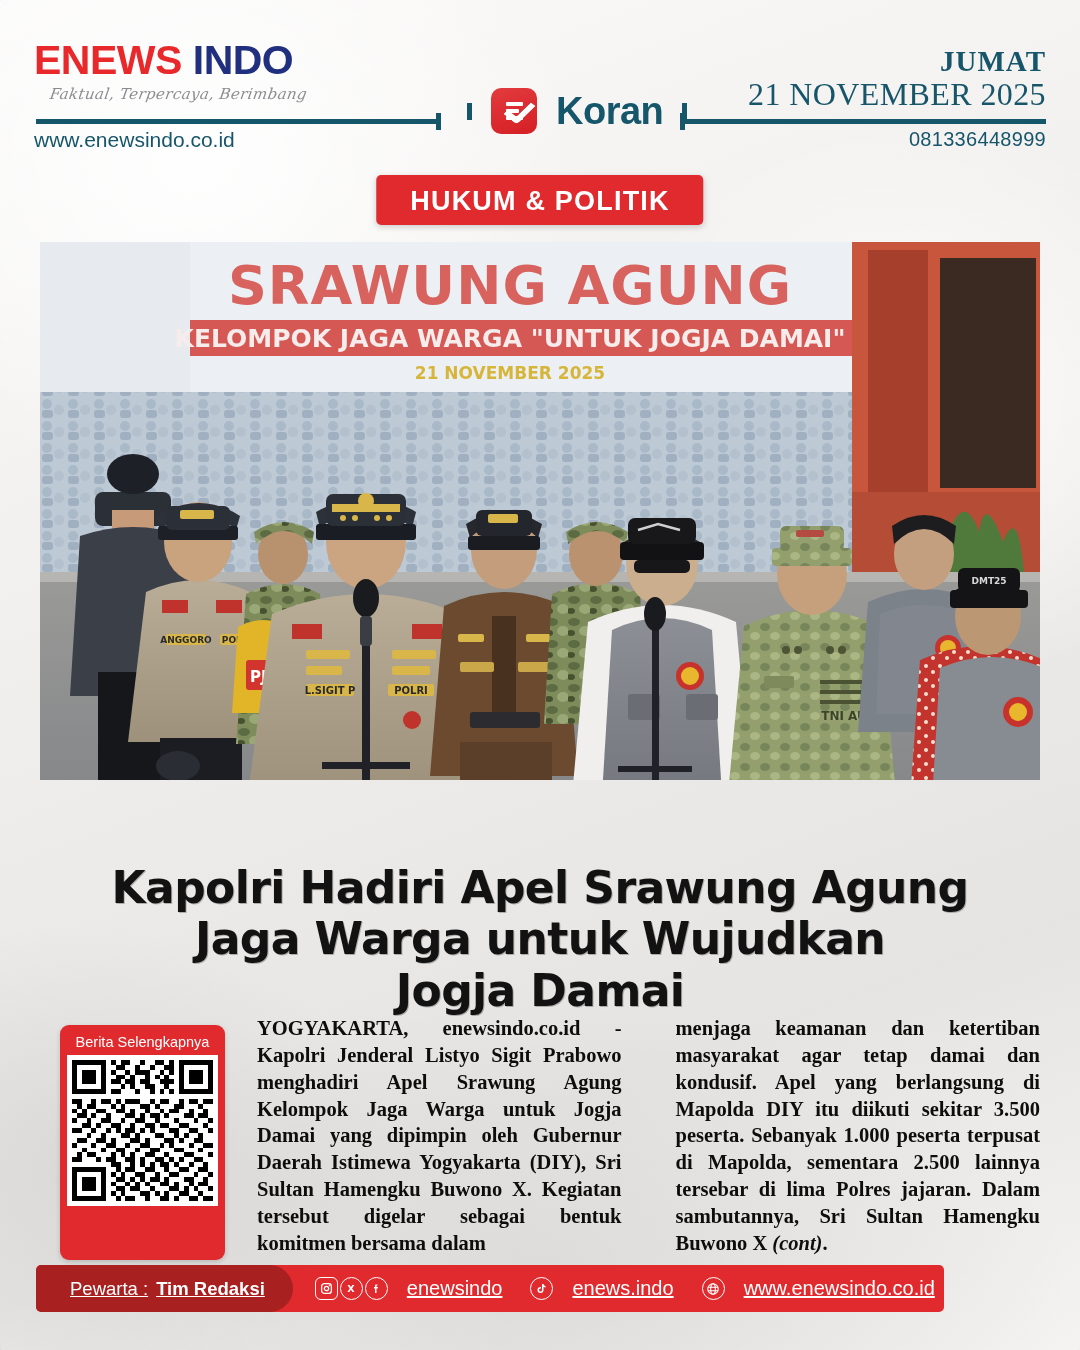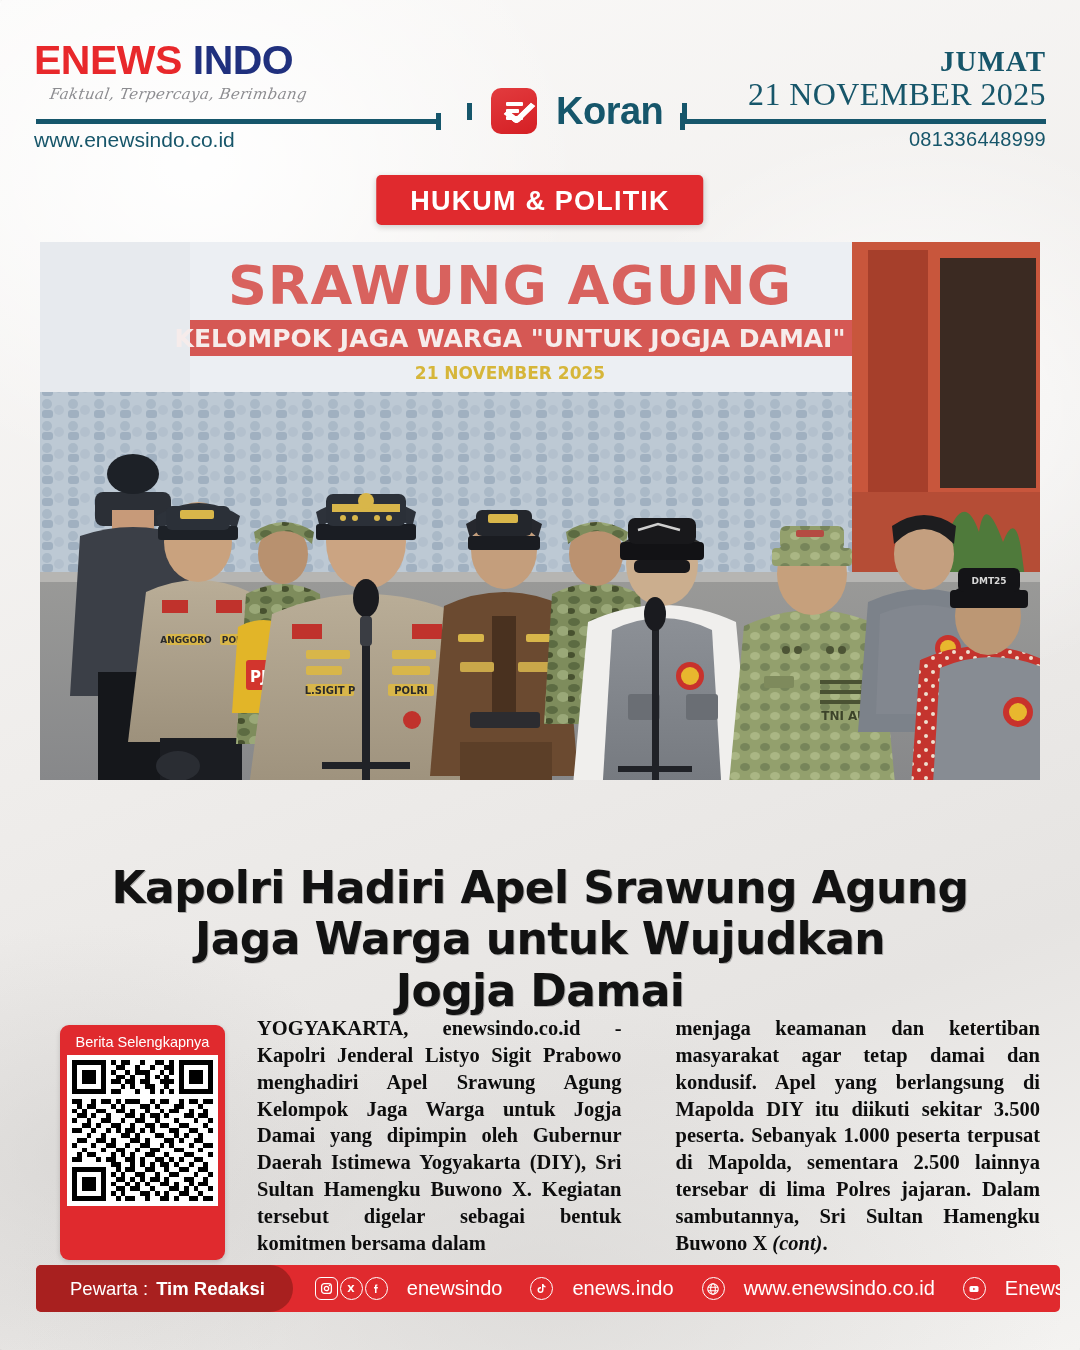--- a/index.html
+++ b/index.html
@@ -120,23 +120,23 @@
     flex:1; font-family:"Liberation Serif", serif;
     font-size:20.5px; font-weight:bold; color:#0d0d0d;
     line-height:1.31; text-align:justify;
   }
   .col.left{ padding-right:21px; }
   .col.right{ padding-left:21px; }
   .col .cont{ font-style:italic; }
 
   
   .footer{
-    position:absolute; left:36px; top:1265px; width:1024px; height:47px;
+    position:absolute; left:36px; top:1265px; width:908px; height:47px;
     background:#e02a2e; border-radius:5px; display:flex; align-items:center;
-    color:#fff; overflow:hidden;
+    color:#fff; overflow:hidden;text-decoration:underline;
   }
   .pewarta{
     background:#a8201f; height:47px; display:flex; align-items:center;
     padding:0 28px 0 34px; border-radius:5px 24px 24px 5px; font-size:18.5px; white-space:nowrap;
   }
   .pewarta b{ font-weight:bold; margin-left:8px; }
   .f-items{ display:flex; align-items:center; gap:28px; padding-left:22px; font-size:20px; }
   .f-item{ display:flex; align-items:center; gap:2px; white-space:nowrap; }
   .ic{
     width:23px; height:23px; border:1.8px solid #fff; border-radius:50%;

